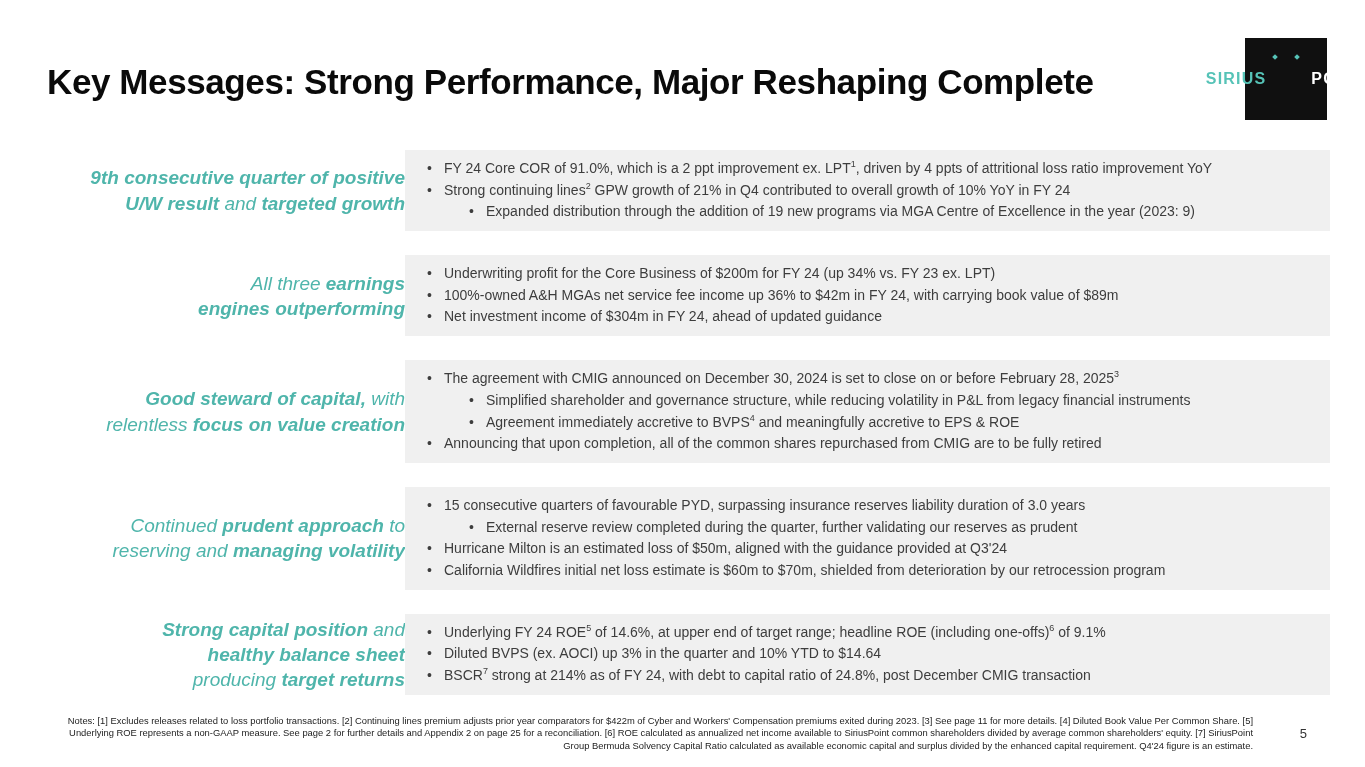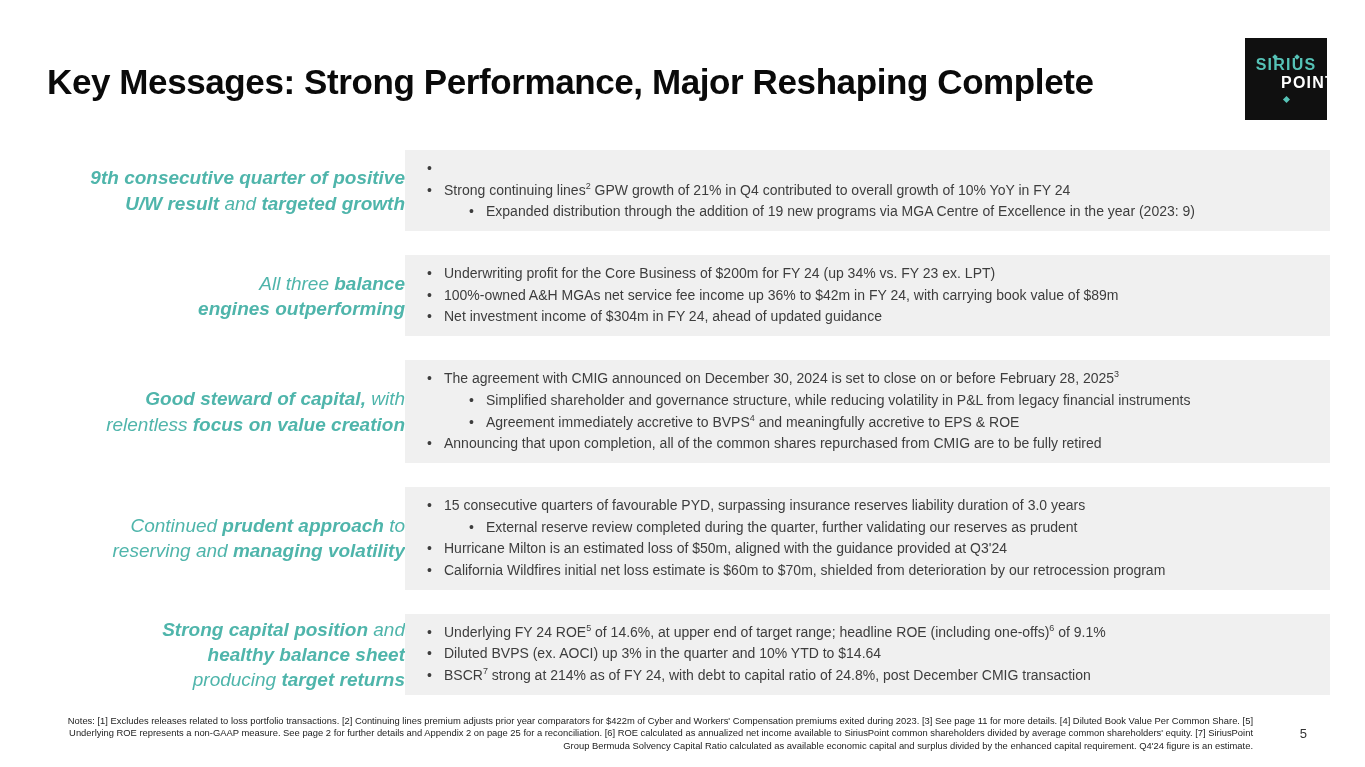--- a/index.html
+++ b/index.html
@@ -6,21 +6,21 @@
   .slide{
     position:relative;width:1365px;height:767px;background:#ffffff;
     font-family:"Liberation Sans",sans-serif;overflow:hidden;
   }
   .title{
     position:absolute;left:47px;top:62px;font-size:35px;font-weight:bold;
     color:#0a0a0a;letter-spacing:-0.4px;white-space:nowrap;
   }
   .logo{
     position:absolute;top:38px;right:38px;width:82px;height:82px;background:#101010;
-    display:flex;flex-direction:column;align-items:center;justify-content:center;
+    display:flex;flex-direction:row;align-items:center;justify-content:center;
   }
   .logo-line1{color:var(--logo-teal);font-size:16px;font-weight:bold;letter-spacing:1.2px;line-height:1.15;}
   .logo-line2{color:#ffffff;font-size:16px;font-weight:bold;letter-spacing:1.2px;line-height:1.15;margin-left:45px;}
   .logo-diamond{width:5px;height:5px;background:var(--logo-teal);transform:rotate(45deg);margin-top:5px;}
   .logo-dots{position:absolute;top:17px;left:0;width:100%;display:flex;justify-content:center;gap:18px;}
   .logo-dots span{width:4px;height:4px;background:var(--logo-teal);transform:rotate(45deg);display:block;}
 
   #rows{position:absolute;left:45px;top:150px;width:1285px;}
   .row{display:flex;align-items:center;margin-bottom:24px;}
   .row-heading{
@@ -59,33 +59,34 @@
     <div class="logo-line2">POINT</div>
     <div class="logo-diamond"></div>
   </div>
 
   <div id="rows">
       <div class="row">
         <div class="row-heading"><b>9th consecutive quarter of positive</b><br><b>U/W result</b> and <b>targeted growth</b></div>
         <div class="row-box">
           <div class="bullet level1">
             <span class="marker">•</span>
+            <span class="btext">FY 24 Core COR of 91.0%, which is a 2 ppt improvement ex. LPT<sup>1</sup>, driven by 4 ppts of attritional loss ratio improvement YoY</span>
           </div>
           <div class="bullet level1">
             <span class="marker">•</span>
             <span class="btext">Strong continuing lines<sup>2</sup> GPW growth of 21% in Q4 contributed to overall growth of 10% YoY in FY 24</span>
           </div>
           <div class="bullet level2">
             <span class="marker">•</span>
             <span class="btext">Expanded distribution through the addition of 19 new programs via MGA Centre of Excellence in the year (2023: 9)</span>
           </div>
         </div>
       </div>
       <div class="row">
-        <div class="row-heading">All three <b>balance</b><br><b>engines outperforming</b></div>
+        <div class="row-heading">All three <b>earnings</b><br><b>engines outperforming</b></div>
         <div class="row-box">
           <div class="bullet level1">
             <span class="marker">•</span>
             <span class="btext">Underwriting profit for the Core Business of $200m for FY 24 (up 34% vs. FY 23 ex. LPT)</span>
           </div>
           <div class="bullet level1">
             <span class="marker">•</span>
             <span class="btext">100%-owned A&amp;H MGAs net service fee income up 36% to $42m in FY 24, with carrying book value of $89m</span>
           </div>
           <div class="bullet level1">

